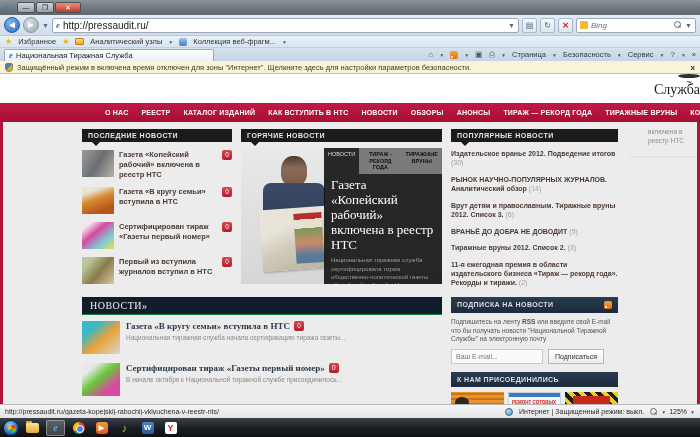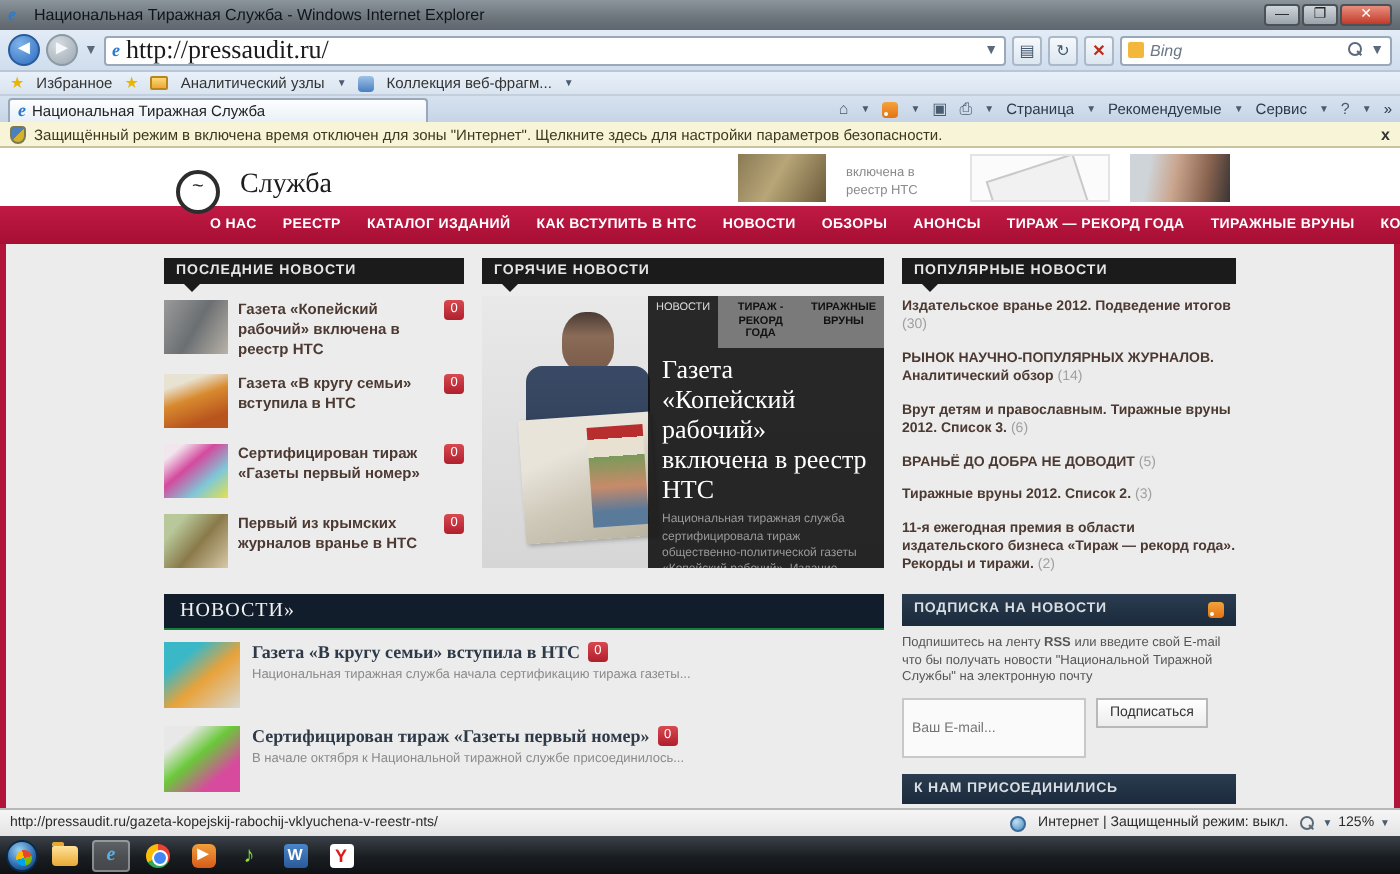--- a/index.html
+++ b/index.html
@@ -11,25 +11,25 @@
   .titlebar .ie-ico { width:9px; height:9px; margin-right:4px; }
   .titlebar .ttl { font-size:8px; color:#10151a; flex:1; white-space:nowrap; overflow:hidden; }
   .winbtns { display:flex; gap:1px; }
   .winbtn { width:18px; height:11px; background:linear-gradient(#cfd6dc,#9aa3ab); border:1px solid #4a5258; border-radius:2px; font-size:7px; line-height:9px; text-align:center; color:#222; }
   .winbtn.close { background:linear-gradient(#e98e7e,#c23a28); color:#fff; width:26px; }
 
   .addrbar { height:21px; background:linear-gradient(#e3ecf7,#cfdded); display:flex; align-items:center; padding:0 4px; gap:3px; border-bottom:1px solid #b9c6d6; }
   .navcirc { width:16px; height:16px; border-radius:50%; background:radial-gradient(circle at 35% 30%,#7fb3e8,#2d6cc0); border:1px solid #2a5a9a; color:#fff; font-size:10px; line-height:14px; text-align:center; }
   .navcirc.fwd { background:radial-gradient(circle at 35% 30%,#d7dde2,#9aa6b0); border-color:#8c98a2; color:#f5f8fa; }
   .addrfield { flex:1; height:15px; background:#fff; border:1px solid #9aa8b8; border-radius:2px; display:flex; align-items:center; padding:0 3px; gap:3px; }
-  .addrfield .url { font-size:13px; color:#1b1b1b; flex:1;font-family:Liberation Serif, serif; }
+  .addrfield .url { font-size:10px; color:#1b1b1b; flex:1; }
   .mini { font-size:7px; color:#5a6a7a; }
   .chromebtn { height:15px; min-width:15px; border:1px solid #aab8c8; border-radius:2px; background:linear-gradient(#f6f9fc,#dce6f0); font-size:8px; line-height:13px; text-align:center; color:#44576b; padding:0 2px; }
   .chromebtn.stop { color:#c02b1a; font-weight:bold; }
-  .searchbox { width:136px; height:15px; background:#fff; border:1px solid #9aa8b8; border-radius:2px; display:flex; align-items:center; padding:0 3px; gap:3px; }
+  .searchbox { width:120px; height:15px; background:#fff; border:1px solid #9aa8b8; border-radius:2px; display:flex; align-items:center; padding:0 3px; gap:3px; }
   .bing-ico { width:8px; height:8px; background:#f3b73c; border-radius:1px; }
   .searchbox .q { font-size:8px; font-style:italic; color:#6a7685; flex:1; }
   .mag { width:8px; height:8px; position:relative; }
   .mag::before { content:""; position:absolute; width:5px; height:5px; border:1.3px solid #5a6a7a; border-radius:50%; }
   .mag::after { content:""; position:absolute; width:3px; height:1.3px; background:#5a6a7a; transform:rotate(45deg); left:4px; top:5px; }
 
   .favbar { height:12px; background:linear-gradient(#e9f0f8,#d9e4f0); display:flex; align-items:center; padding:0 5px; gap:6px; border-bottom:1px solid #c3cfdd; }
   .favbar span.lbl { font-size:7.5px; color:#333; }
   .star { color:#e8b500; font-size:8px; line-height:8px; }
   .foldico { width:9px; height:7px; background:linear-gradient(#ffd977,#e8a933); border:1px solid #b9851f; border-radius:1px; }
@@ -48,21 +48,21 @@
   .infobar { height:13px; background:#f8f4d7; border-bottom:1px solid #c9c49e; display:flex; align-items:center; padding:0 5px; gap:4px; }
   .shield { width:8px; height:9px; background:linear-gradient(135deg,#4a7fc0 50%,#d8b12a 50%); border-radius:2px 2px 4px 4px; border:1px solid #7a7a52; }
   .infobar .msg { font-size:7.5px; color:#3a3a20; flex:1; }
   .infobar .x { font-size:8px; color:#333; font-weight:bold; }
 
   
   .viewport { height:330px; position:relative; background:#ececec; overflow:hidden; }
   .edge { position:absolute; top:48px; bottom:0; width:3px; background:#b11339; z-index:5; }
   .edge.l { left:0; } .edge.r { right:0; }
 
-  .sitehead { height:29px; background:#fff; display:flex; align-items:flex-end; padding:0 0 2px 88px; gap:10px; }
+  .sitehead { height:29px; background:#fff; display:flex; align-items:flex-end; padding:0 0 2px 88px; gap:10px;flex-direction:column; }
   .emblem { width:22px; height:22px; border:2px solid #2d2d2d; border-radius:50%; position:relative; margin-bottom:-6px; background:#fff; }
   .emblem::after { content:"~"; position:absolute; left:6px; top:1px; font-size:10px; color:#2d2d2d; }
   .logotxt { font-family:"Liberation Serif", serif; font-size:14px; color:#1d1d1d; }
   .slide-thumb { width:44px; height:24px; background:linear-gradient(120deg,#8a7a55,#b8a678 45%,#6b5a3a); }
   .slide-cap { font-size:6.5px; color:#8a8a8a; width:52px; line-height:1.35; }
   .slide-box { width:70px; height:24px; background:#fbfbfb; border:1px solid #e3e3e3; position:relative; overflow:hidden; }
   .slide-box::after { content:""; position:absolute; left:10px; top:5px; width:44px; height:26px; border:1px solid #c9c9c9; transform:rotate(-18deg); background:#f1f1f1; }
   .slide-face { width:50px; height:24px; background:linear-gradient(100deg,#cfd4d8 20%,#caa58e 45%,#8a6450 75%,#3a3434); }
 
   .mainnav { height:19px; background:linear-gradient(#c01a45,#a70e33); display:flex; align-items:center; gap:13px; padding-left:105px; }
@@ -119,21 +119,21 @@
   .nlthumb { width:38px; height:33px; flex:none; }
   .nlbody { flex:1; }
   .nltitle { font-family:"Liberation Serif", serif; font-size:9px; font-weight:bold; color:#2e3a48; line-height:1.2; }
   .nlrow { display:flex; gap:4px; align-items:flex-start; }
   .nlexc { font-size:6.5px; color:#8a8a8a; line-height:1.3; margin-top:2px; }
 
   .sideblk { width:167px; }
   .side-hdr { background:linear-gradient(#2b3c50,#1b2a3c); color:#d8dde2; font-size:7px; font-weight:bold; letter-spacing:0.4px; padding:4px 6px; display:flex; align-items:center; justify-content:space-between; }
   .sub-txt { font-size:6.5px; color:#555; line-height:1.35; margin:5px 0 5px; }
   .sub-row { display:flex; gap:5px; }
-  .emailbox { width:92px; height:30px; background:#fafafa; border:1px solid #c8c8c8; font-size:7px; color:#8a8a8a; padding:0 4px; font-family:"Liberation Sans", sans-serif; }
+  .emailbox { width:92px; height:15px; background:#fafafa; border:1px solid #c8c8c8; font-size:7px; color:#8a8a8a; padding:0 4px; font-family:"Liberation Sans", sans-serif; }
   .subbtn { height:15px; background:linear-gradient(#fff,#ececec); border:1px solid #b8b8b8; font-size:7px; color:#333; padding:0 6px; }
   .banners { display:flex; gap:4px; margin-top:5px; }
   .banner { width:53px; height:21px; position:relative; overflow:hidden; }
   .bn1 { background:repeating-linear-gradient(0deg,#e8952e 0 3px,#c8721a 3px 5px); }
   .bn1::after { content:""; position:absolute; left:4px; top:5px; width:14px; height:11px; background:#2b2b1a; border-radius:50%; }
   .bn2 { background:#f2f5f8; border:1px solid #c8d0d8; }
   .bn2 .rtxt { position:absolute; left:3px; top:7px; font-size:4.5px; font-weight:bold; color:#d01818; }
   .bn2::before { content:""; position:absolute; left:0; top:0; right:0; height:4px; background:#3a7ac0; }
   .bn3 { background:repeating-linear-gradient(45deg,#e8d02a 0 4px,#1b1b1b 4px 8px); }
   .bn3::after { content:""; position:absolute; left:8px; top:4px; right:8px; bottom:4px; background:#c82a1a; }
@@ -168,21 +168,20 @@
 
   .ie-logo { display:inline-block; color:#2a7ad0; font-family:"Liberation Serif", serif; font-style:italic; font-weight:bold; font-size:9px; line-height:9px; }
 </style>
 </head>
 <body>
 
 <div class="screen">
 
   <div class="titlebar">
     <span class="ie-logo ie-ico">e</span>
-    <span class="ttl">Национальная Тиражная Служба - Windows Internet Explorer</span>
     <span class="winbtns">
       <span class="winbtn">—</span>
       <span class="winbtn">❐</span>
       <span class="winbtn close">✕</span>
     </span>
   </div>
 
   <div class="addrbar">
     <span class="navcirc">◄</span>
     <span class="navcirc fwd">►</span>
@@ -223,21 +222,21 @@
     <span class="cmdbar">
       <span class="ico">⌂</span>
         <span class="caret">▼</span>
       <span class="rss-sq"></span>
         <span class="caret">▼</span>
       <span class="ico">▣</span>
       <span class="ico">⎙</span>
         <span class="caret">▼</span>
       <span class="txt">Страница</span>
         <span class="caret">▼</span>
-      <span class="txt">Рекомендуемые</span>
+      <span class="txt">Безопасность</span>
         <span class="caret">▼</span>
       <span class="txt">Сервис</span>
         <span class="caret">▼</span>
       <span class="ico">?</span>
         <span class="caret">▼</span>
       <span class="txt">»</span>
     </span>
   </div>
 
   <div class="infobar">
@@ -290,21 +289,21 @@
             <span class="ntitle">Газета «В кругу семьи» вступила в НТС</span>
             <span class="badge">0</span>
           </div>
           <div class="nitem">
             <span class="nthumb nt3"></span>
             <span class="ntitle">Сертифицирован тираж «Газеты первый номер»</span>
             <span class="badge">0</span>
           </div>
           <div class="nitem">
             <span class="nthumb nt4"></span>
-            <span class="ntitle">Первый из крымских журналов вранье в НТС</span>
+            <span class="ntitle">Первый из вступила журналов вступил в НТС</span>
             <span class="badge">0</span>
           </div>
         </div>
 
         <div class="col2">
           <div class="col-hdr">ГОРЯЧИЕ НОВОСТИ</div>
           <div class="hero">
             <div class="guy">
               <div class="head"></div>
                 <div class="body"></div>

